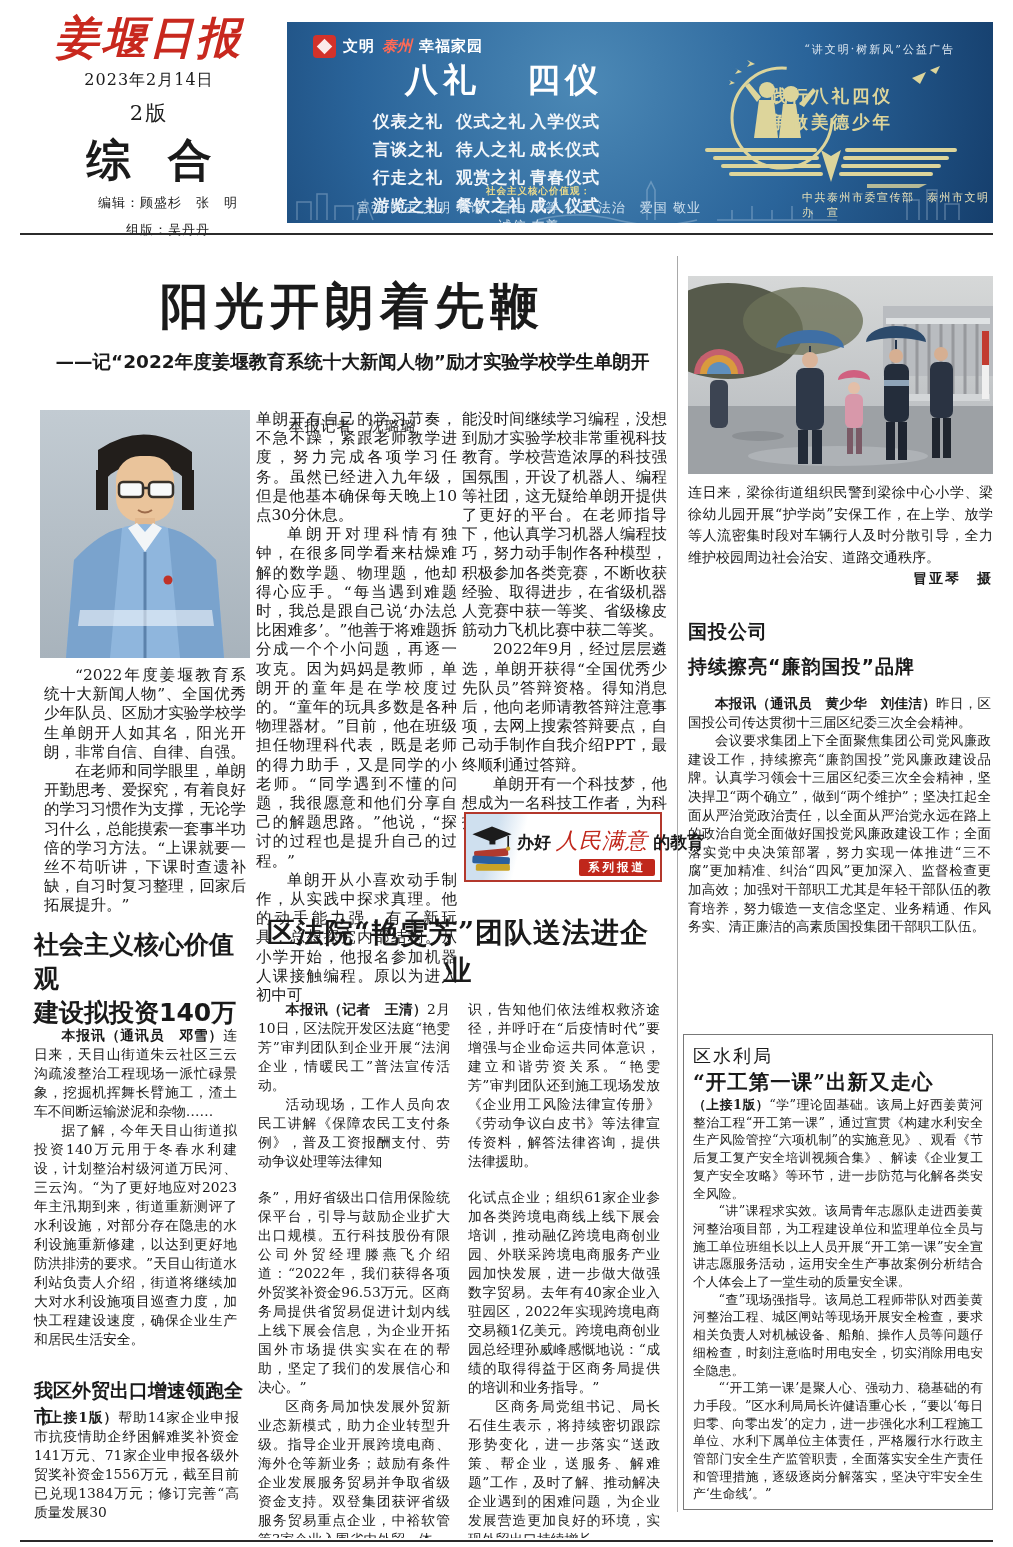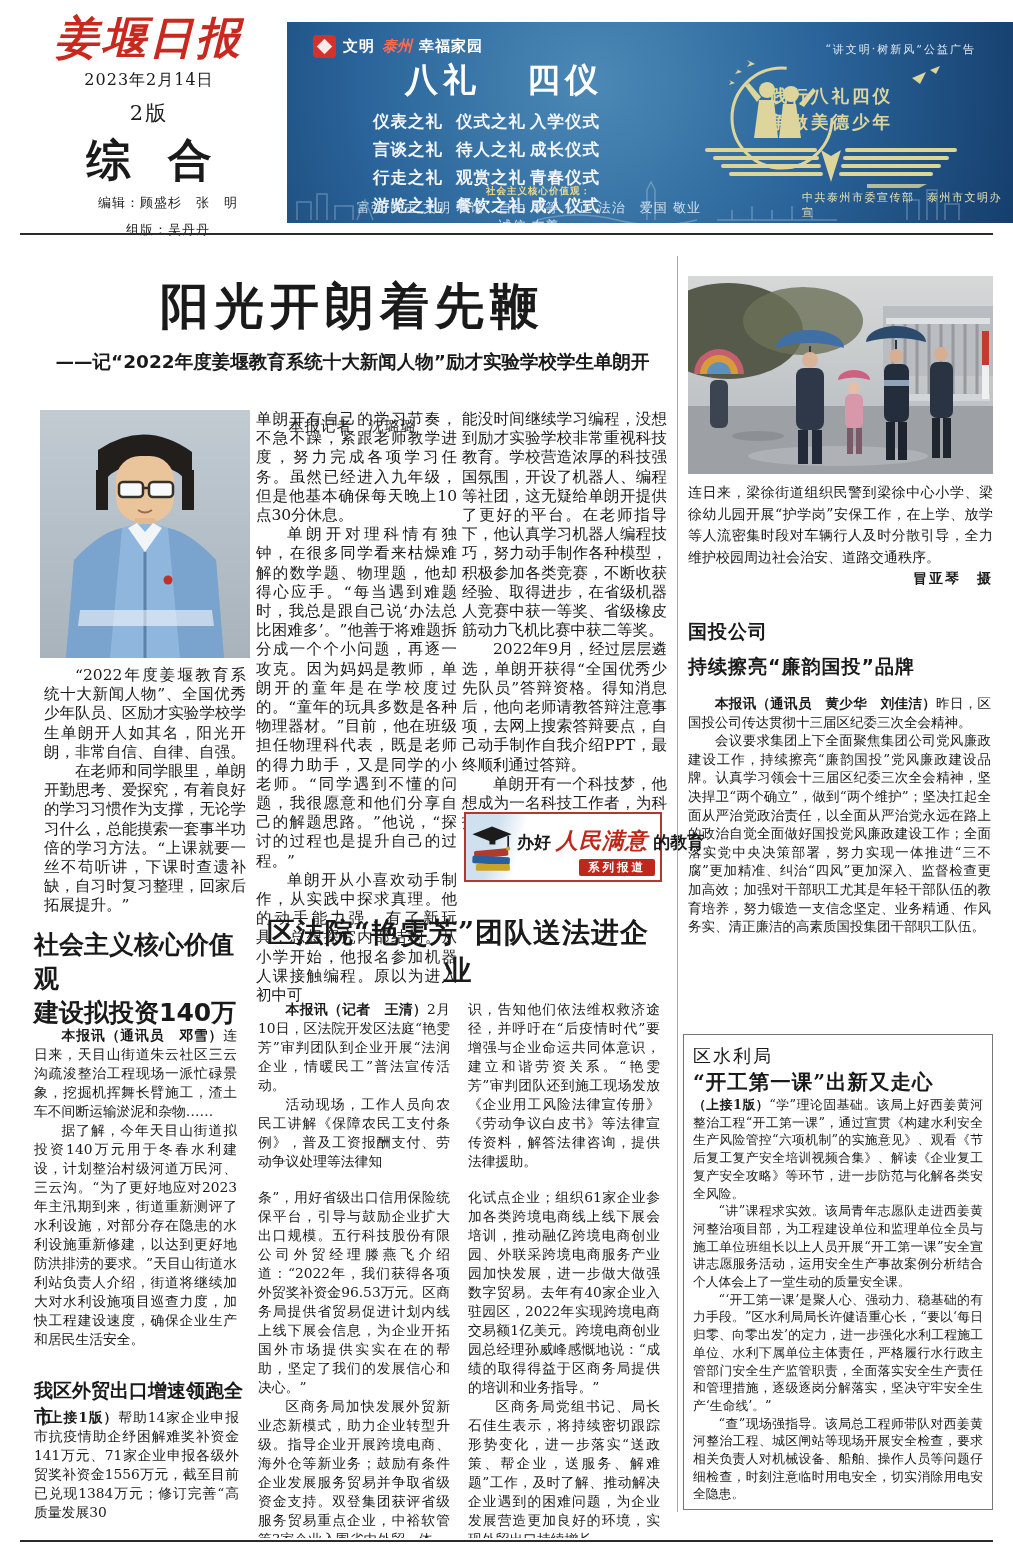--- a/index.html
+++ b/index.html
@@ -17,21 +17,21 @@
               font-style:italic;line-height:52px;}
   .pub-date{font-size:16px;margin-top:6px;letter-spacing:1px;}
   .edition{font-size:21px;margin-top:8px;letter-spacing:2px;}
   .section-title{font-size:44px;font-weight:900;letter-spacing:0.85em;text-indent:0.85em;
                  margin-top:8px;line-height:50px;}
   .editors{font-size:13px;margin-top:9px;text-align:center;padding-left:38px;letter-spacing:1px;}
   .rule{background:#2b2b2b;}
 
   
   .ad-banner{left:287px;top:22px;width:706px;height:201px;overflow:hidden;
-             background:radial-gradient(circle at 42% 30%, #4c89b6 0%, #2a649a 52%, #153e6c 100%);padding-left:21px;}
+             background:radial-gradient(circle at 42% 30%, #4c89b6 0%, #2a649a 52%, #153e6c 100%);}
   .brand-row{position:absolute;left:26px;top:13px;display:flex;align-items:center;gap:7px;}
   .brand-logo{width:23px;height:23px;background:#d3322a;border-radius:4px;position:relative;}
   .brand-logo::after{content:"";position:absolute;left:6px;top:6px;width:11px;height:11px;
              background:#fff;transform:rotate(45deg);opacity:.9;}
   .brand-txt{color:#fff;font-weight:bold;font-size:15px;letter-spacing:1px;}
   .brand-red{color:#ff6a55;font-weight:bold;font-size:15px;font-style:italic;}
   .b-title{position:absolute;color:#fff;font-weight:900;font-size:33px;letter-spacing:5px;}
   .b-list{position:absolute;display:flex;gap:13px;}
   .b-list .colm{display:flex;flex-direction:column;}
   .b-item{color:#f2f6fa;font-weight:bold;font-size:16.5px;line-height:28px;letter-spacing:1px;}
@@ -49,21 +49,21 @@
   .lead-byline{left:30px;top:379px;width:645px;text-align:center;font-size:15px;letter-spacing:1px;margin-top:38px;}
   .lead-col p{font-size:15.5px;line-height:19.2px;}
   .photo-frame{overflow:hidden;background:#b9c3ca;}
 
   
   .edu-banner{left:464px;top:812px;width:194px;height:66px;border:2px solid #b3382c;
               background:linear-gradient(105deg,#cfe0ef 0%,#cfe0ef 16%,#ffffff 30%);
               display:flex;align-items:center;}
   .eb-text{white-space:nowrap;margin-left:2px;margin-top:-12px;}
   .eb-black{font-weight:900;font-size:17px;font-family:"DejaVu Sans",sans-serif;}
-  .eb-red{font-weight:700;font-size:22px;color:#c0271b;font-style:italic;letter-spacing:1px;}
+  .eb-red{font-weight:400;font-size:22px;color:#c0271b;font-style:italic;letter-spacing:1px;}
   .eb-tag{position:absolute;right:5px;bottom:4px;background:#c0271b;color:#fff;
           font-size:11.5px;font-weight:bold;padding:1px 9px;letter-spacing:3px;border-radius:2px;}
 
   
   .caption{left:688px;top:482px;width:305px;}
   .caption p{font-size:14px;line-height:21.5px;}
   .credit{float:right;font-weight:bold;letter-spacing:2px;}
   .guotou-title{left:688px;top:614px;width:305px;font-weight:900;font-size:19px;
                 line-height:35px;letter-spacing:1px;}
   .guotou-body{left:688px;top:694px;width:303px;}
@@ -361,18 +361,18 @@
   <div class="abs cont-col2 smallbody jp">
     <p>化试点企业；组织61家企业参加各类跨境电商线上线下展会培训，推动融亿跨境电商创业园、外联采跨境电商服务产业园加快发展，进一步做大做强数字贸易。去年有40家企业入驻园区，2022年实现跨境电商交易额1亿美元。跨境电商创业园总经理孙威峰感慨地说：“成绩的取得得益于区商务局提供的培训和业务指导。”</p>
     <p class="ind">区商务局党组书记、局长石佳生表示，将持续密切跟踪形势变化，进一步落实“送政策、帮企业，送服务、解难题”工作，及时了解、推动解决企业遇到的困难问题，为企业发展营造更加良好的环境，实现外贸出口持续增长。</p>
   </div>
 
   <div class="abs water-box jp">
     <div class="water-t1">区水利局</div>
     <div class="water-t2">“开工第一课”出新又走心</div>
     <p><b>（上接1版）</b><span>“学”理论固基础。该局上好西姜黄河整治工程“开工第一课”，通过宣贯《构建水利安全生产风险管控“六项机制”的实施意见》、观看《节后复工复产安全培训视频合集》、解读《企业复工复产安全攻略》等环节，进一步防范与化解各类安全风险。</span></p>
     <p class="ind">“讲”课程求实效。该局青年志愿队走进西姜黄河整治项目部，为工程建设单位和监理单位全员与施工单位班组长以上人员开展“开工第一课”安全宣讲志愿服务活动，运用安全生产事故案例分析结合个人体会上了一堂生动的质量安全课。</p>
+    <p class="ind">“查”现场强指导。该局总工程师带队对西姜黄河整治工程、城区闸站等现场开展安全检查，要求相关负责人对机械设备、船舶、操作人员等问题仔细检查，时刻注意临时用电安全，切实消除用电安全隐患。</p>
     <p class="ind">“‘开工第一课’是聚人心、强动力、稳基础的有力手段。”区水利局局长许健语重心长，“要以‘每日归零、向零出发’的定力，进一步强化水利工程施工单位、水利下属单位主体责任，严格履行水行政主管部门安全生产监管职责，全面落实安全生产责任和管理措施，逐级逐岗分解落实，坚决守牢安全生产‘生命线’。”</p>
-    <p class="ind">“查”现场强指导。该局总工程师带队对西姜黄河整治工程、城区闸站等现场开展安全检查，要求相关负责人对机械设备、船舶、操作人员等问题仔细检查，时刻注意临时用电安全，切实消除用电安全隐患。</p>
   </div>
 
   <div class="abs rule" style="left:20px;top:1540px;width:973px;height:2px;"></div>
 </div>
 
 </body></html>

